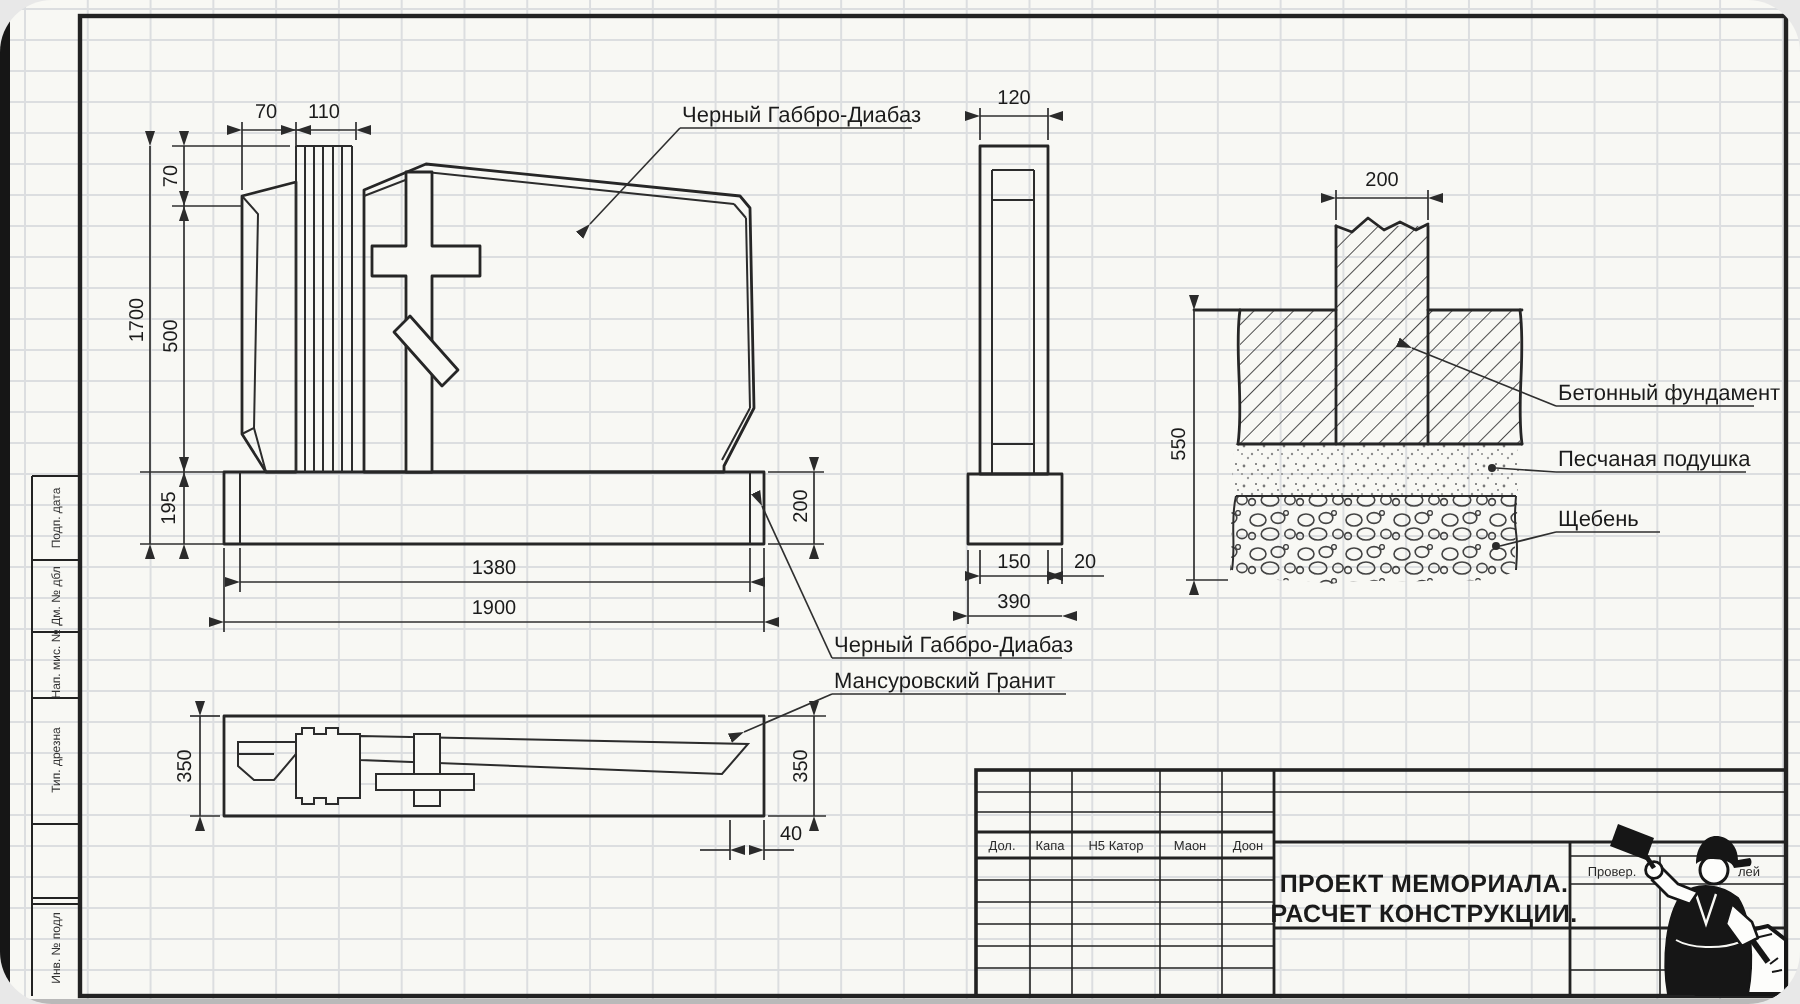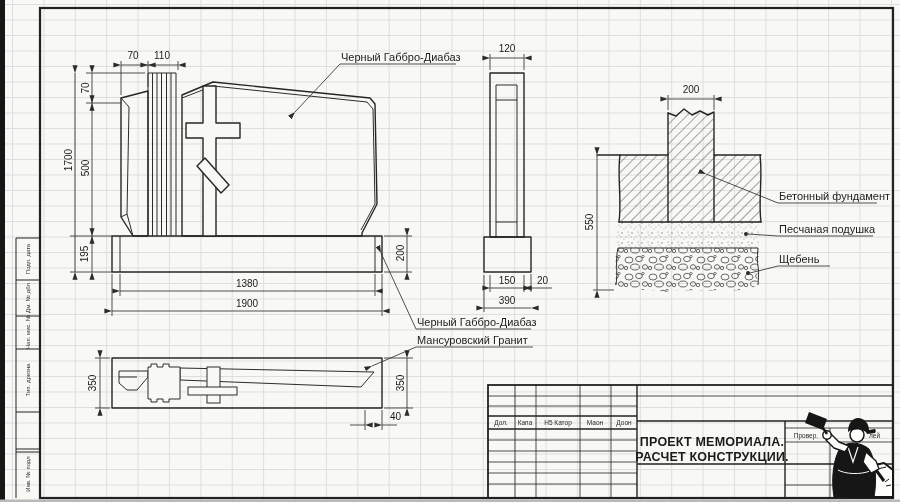--- a/index.html
+++ b/index.html
@@ -5,20 +5,21 @@
   html,body{margin:0;padding:0;background:#e8e8e8;}
   .sheet{
     width:900px;height:502px;position:relative;overflow:hidden;
     background-color:#f8f8f4;
     background-image:
       linear-gradient(to bottom,#dcdee0 1px,transparent 1px),
       linear-gradient(to right,#dcdee0 1px,transparent 1px);
     background-size:100% 15.5px,31.4px 100%;
     background-position:0 4px,12px 0;
     font-family:"Liberation Sans",sans-serif;
+    border-radius:26px;
   }
   svg{position:absolute;left:0;top:0;}
   .geo{stroke:#262626;stroke-width:1.4;fill:none;stroke-linejoin:round;stroke-linecap:round}
   .thin{stroke:#2c2c2c;stroke-width:1;fill:none}
   .dim{stroke:#2f2f2f;stroke-width:.85;fill:none}
   .tb{stroke:#222;fill:none}
   text{fill:#1b1b1b;font-family:"Liberation Sans",sans-serif}
   .dtxt{font-size:10px}
   .ltxt{font-size:11px}
   .ttl{font-size:12.5px;font-weight:700;letter-spacing:.2px}

